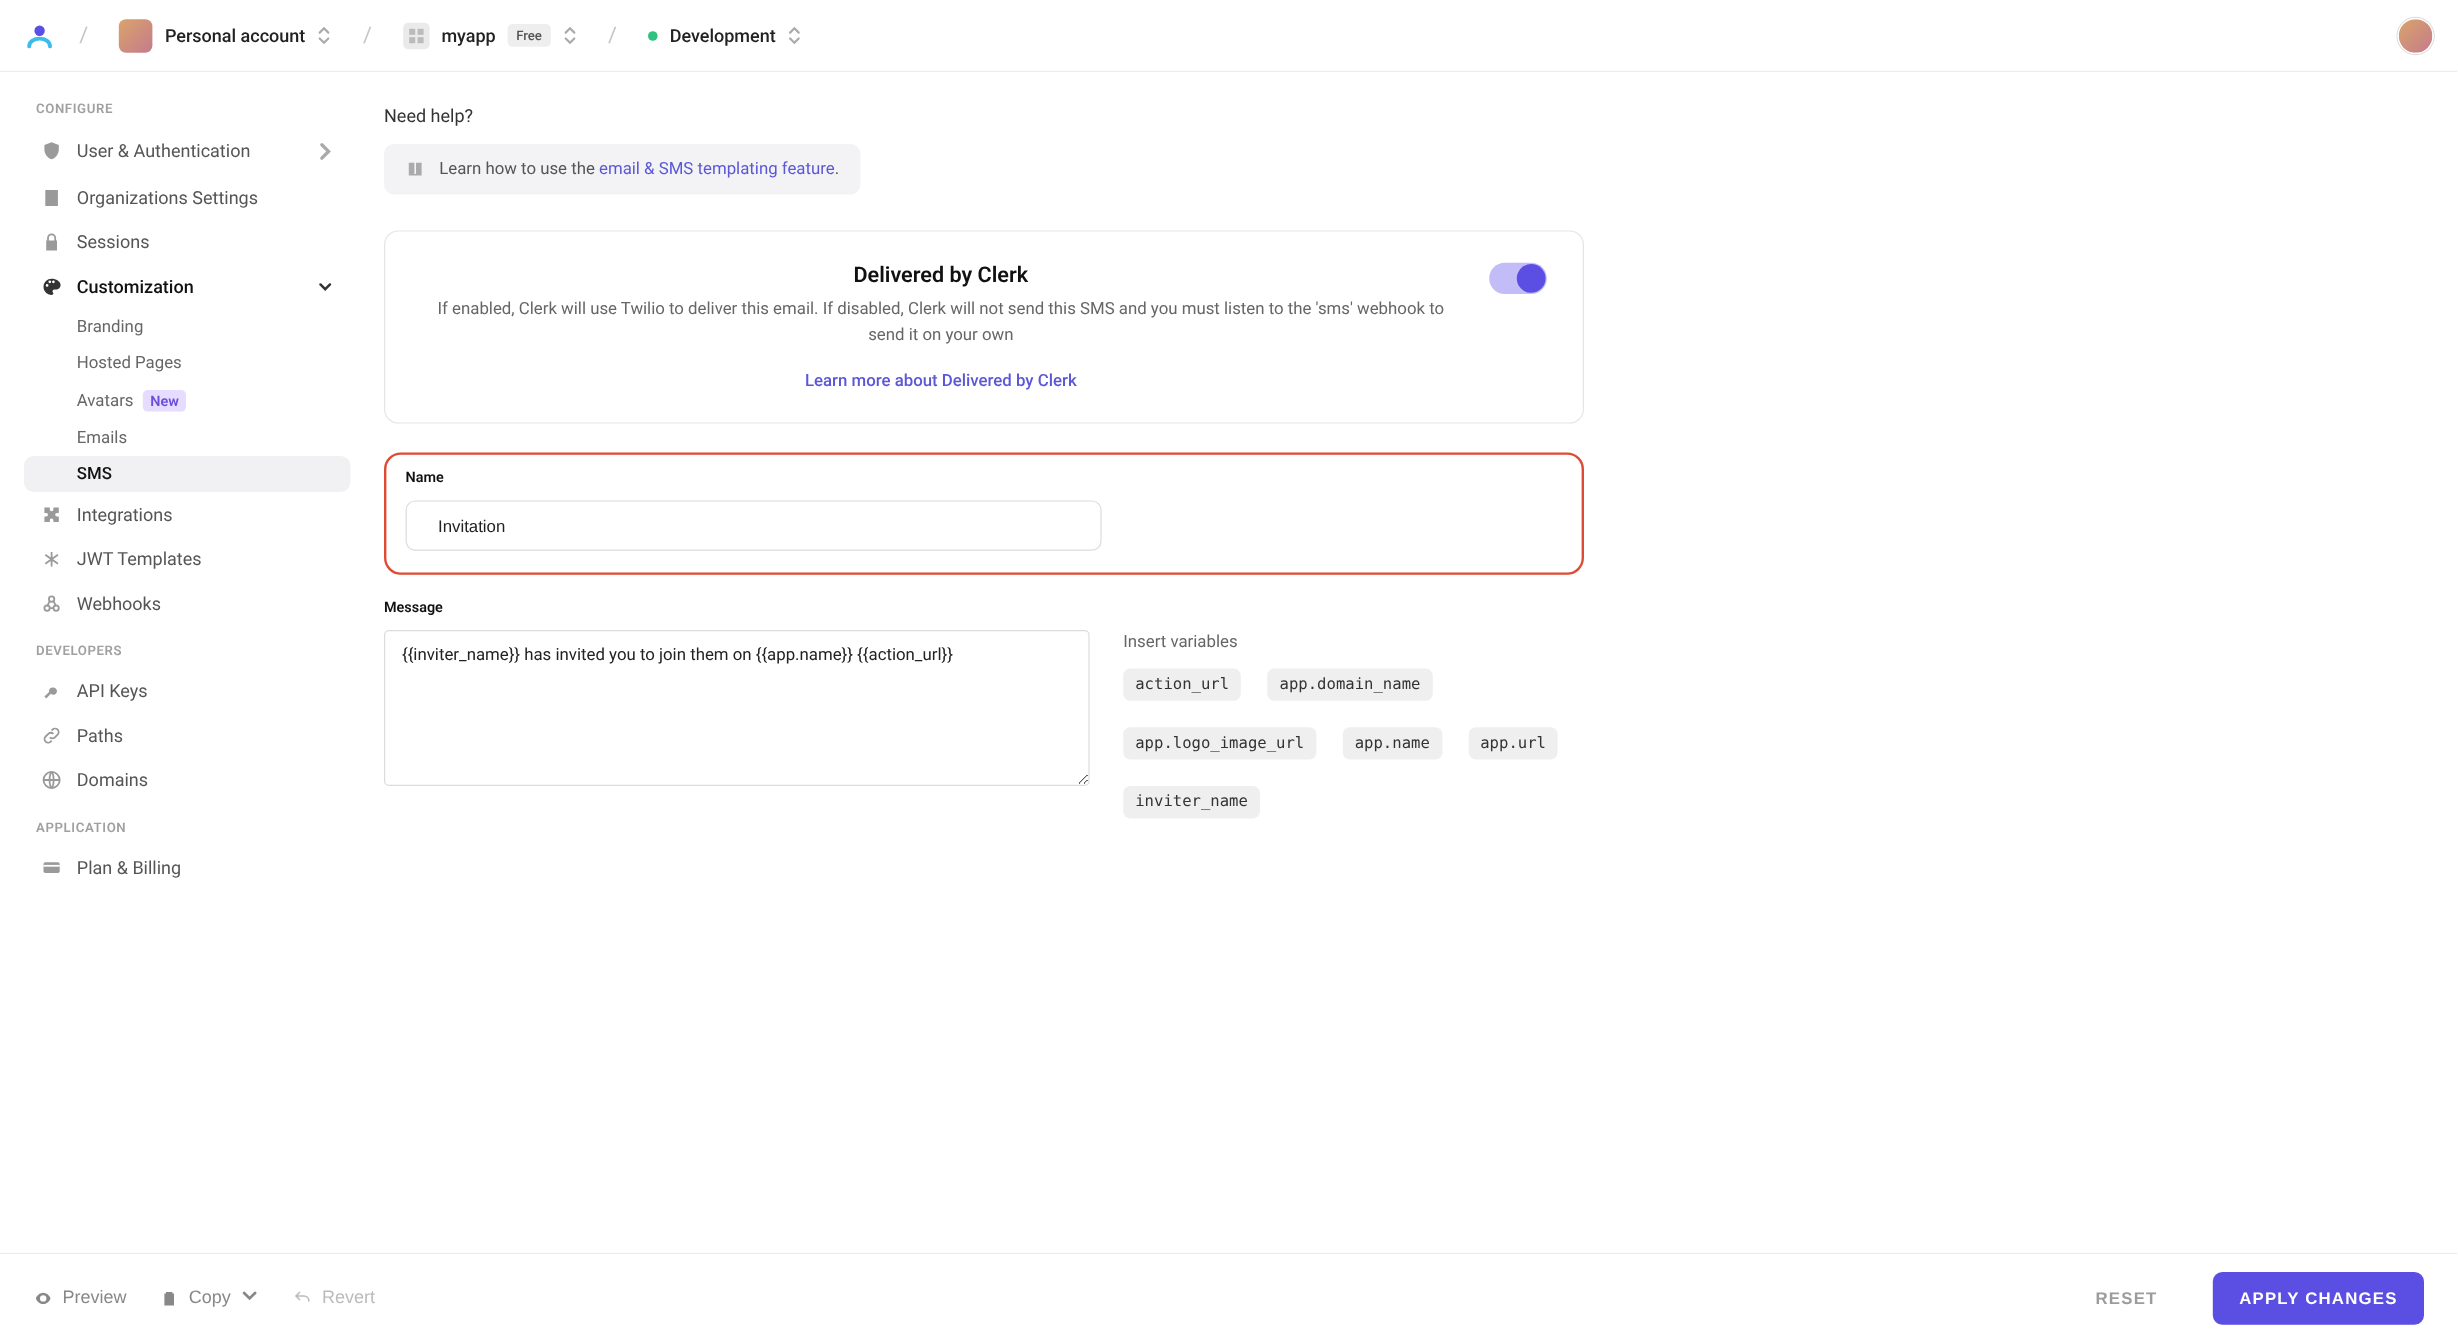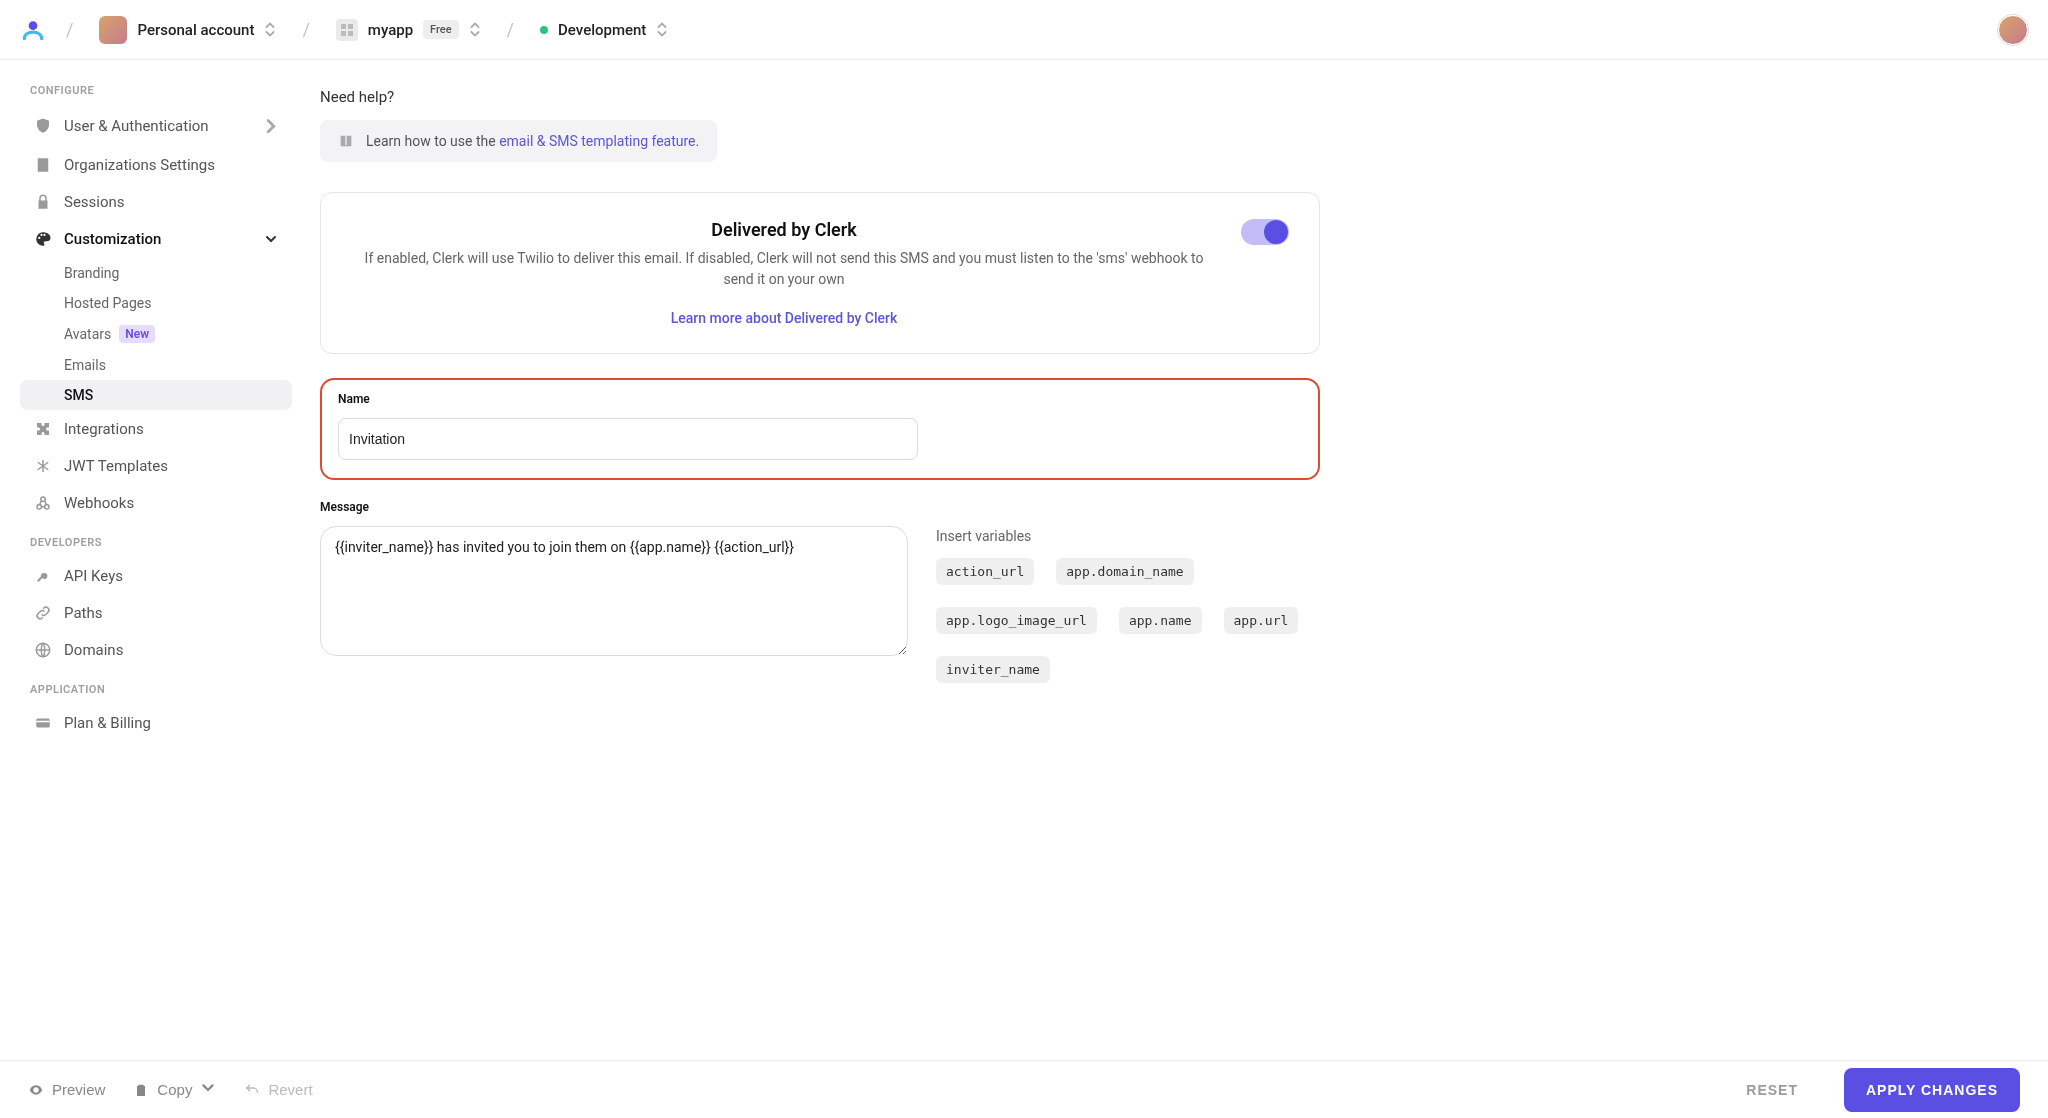--- a/index.html
+++ b/index.html
@@ -46,32 +46,32 @@
 .card-text { flex:1; }
 .card-title { font-size:18px; font-weight:600; color:#111; margin-bottom:8px; }
 .card-desc { font-size:14px; color:#666; line-height:1.5; }
 .card-link { display:inline-block; margin-top:20px; color:#5b57d6; font-size:14px; text-decoration:none; font-weight:500; }
 .toggle { width:48px; height:26px; background:#c3bdf7; border-radius:13px; position:relative; flex-shrink:0; cursor:pointer; }
 .toggle .knob { position:absolute; right:1px; top:1px; width:24px;height:24px; background:#5b4ee3; border-radius:50%; }
 
 .field-wrap { margin-bottom:20px; }
 .field-wrap.highlighted { border:2.5px solid #de4b34; border-radius:14px; padding:12px 16px 18px; }
 .field-label { font-size:12px; font-weight:600; color:#111; margin-bottom:12px; }
-.text-input { width:100%; max-width:580px; padding:12px 10px; border:1px solid #dcdce0; border-radius:8px; font-size:14px; color:#222; outline:none; background:#fff; }
+.text-input { width:100%; max-width:580px; padding:12px 26px; border:1px solid #dcdce0; border-radius:8px; font-size:14px; color:#222; outline:none; background:#fff; }
 
 .msg-row { display:flex; gap:28px; align-items:flex-start; }
 .msg-col { flex:0 0 588px; }
-.textarea-el { width:100%; height:130px; padding:12px 14px; border:1px solid #dcdce0; border-radius:16px; font-size:14px; color:#222; resize:both; font-family:inherit; outline:none; }
+.textarea-el { width:100%; height:130px; padding:12px 14px; border:1px solid #dcdce0; border-radius:4px; font-size:14px; color:#222; resize:both; font-family:inherit; outline:none; }
 .vars-col { flex:1; padding-top:2px; }
 .vars-title { font-size:14px; color:#666; margin-bottom:14px; }
 .vars-list { display:flex; flex-wrap:wrap; gap:22px;align-items:center; }
 .var-chip { background:#efefef; padding:6px 10px; border-radius:6px; font-family: ui-monospace,Menlo,monospace; font-size:13px; color:#333; cursor:pointer; }
 
 
-.footer { position:absolute; bottom:0; left:0; right:0; height:58px; border-top:1px solid #ececec; background:#fff; display:flex; align-items:center; padding:0 28px; gap:28px; }
+.footer { position:absolute; bottom:0; left:0; right:0; height:74px; border-top:1px solid #ececec; background:#fff; display:flex; align-items:center; padding:0 28px; gap:28px; }
 .foot-btn { display:flex; align-items:center; gap:8px; font-size:15px; color:#888; cursor:pointer; background:none; border:none; }
 .foot-btn .ic { width:16px;height:16px; }
 .btn-reset { margin-left:auto; font-size:14px; font-weight:700; letter-spacing:1px; color:#9c9c9c; background:none; border:none; cursor:pointer; padding:12px 18px; }
 .btn-apply { font-size:14px; font-weight:700; letter-spacing:1px; color:#fff; background:#5b4ee3; border:none; border-radius:8px; padding:14px 22px; cursor:pointer; }
 
 svg { display:block; }
 </style>
 </head>
 <body>
 <div class="viewport">

